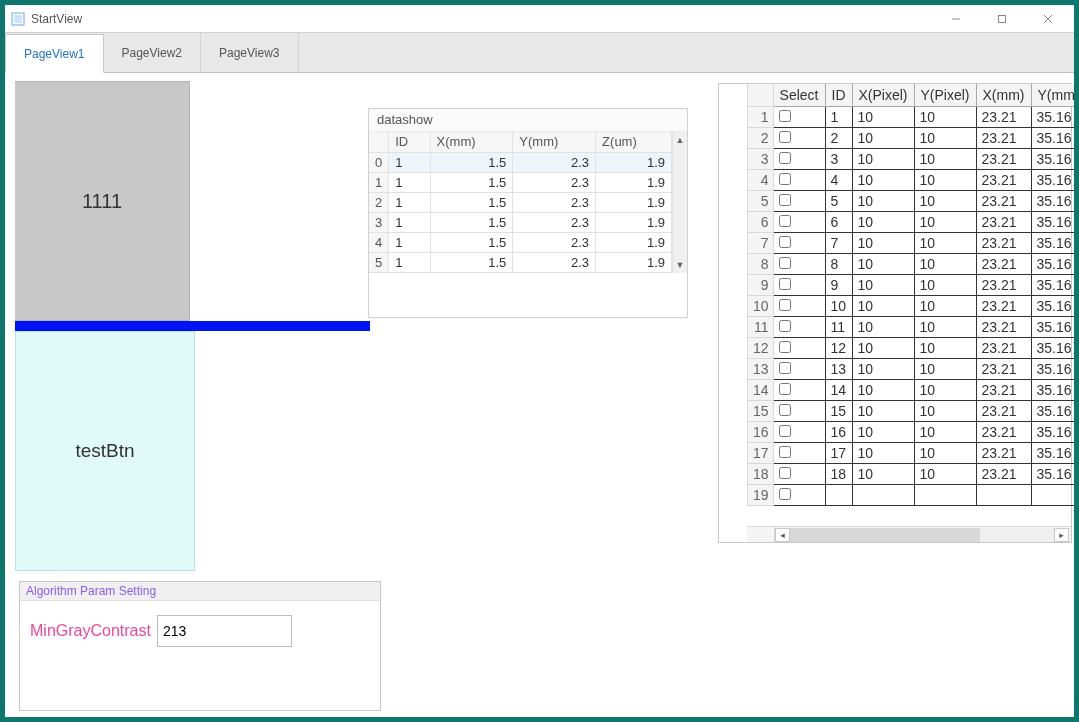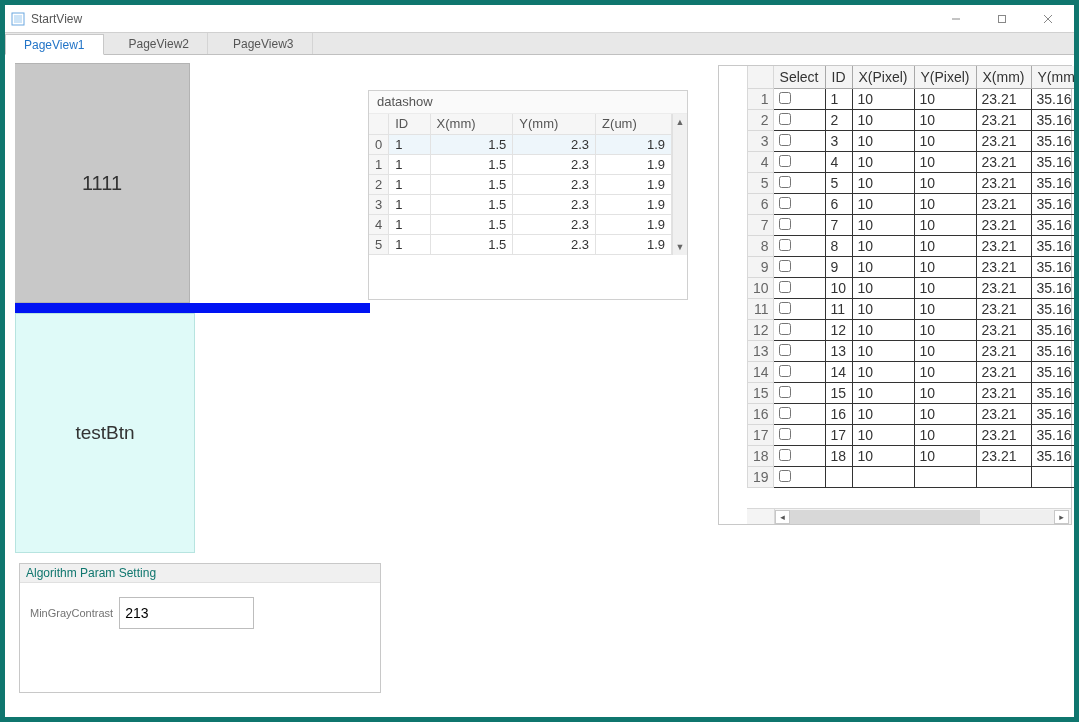--- a/index.html
+++ b/index.html
@@ -42,26 +42,25 @@
     width: 40px;
     height: 26px;
     display: flex;
     align-items: center;
     justify-content: center;
     color: #888;
     font-size: 12px;
   }
   .win-btn svg { stroke: #888; }
   .tabstrip {
-    height: 22px;
+    height: 40px;
     background: #e8e8e8;
     display: flex;
     border-bottom: 1px solid #c0c0c0;
     font-size: 12px;
-    gap: 7px;
   }
   .tab {
     padding: 3px 18px 2px;
     color: #555;
     background: #e8e8e8;
     border-right: 1px solid #d4d4d4;
     display: flex;
     align-items: center;
   }
   .tab.active {
@@ -291,31 +290,31 @@
     top: 508px;
     width: 362px;
     height: 130px;
     border: 1px solid #c8c8c8;
   }
   .alg-title {
     padding: 2px 6px;
     background: #f0f0f0;
     border-bottom: 1px solid #e0e0e0;
     font-size: 12px;
-    color: #0f766e;
+    color: #8b5cf6;
   }
   .alg-row {
     display: flex;
     align-items: center;
     padding: 14px 10px;
     gap: 6px;
   }
   .alg-row label {
-    font-size: 11px;
-    color: #737373;
+    font-size: 16px;
+    color: #ec4899;
   }
   .alg-row input {
     width: 135px;
     height: 32px;
     border: 1px solid #bdbdbd;
     padding: 2px 5px;
     font-size: 14px;
     font-family: inherit;
   }
 </style>

